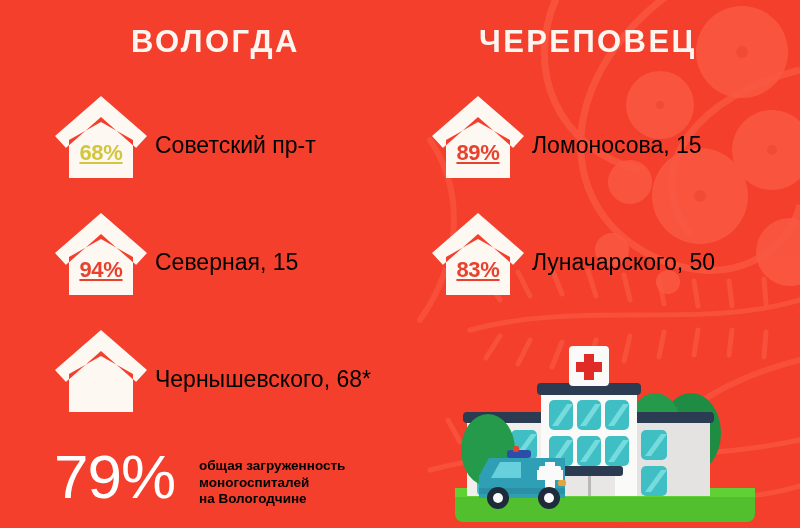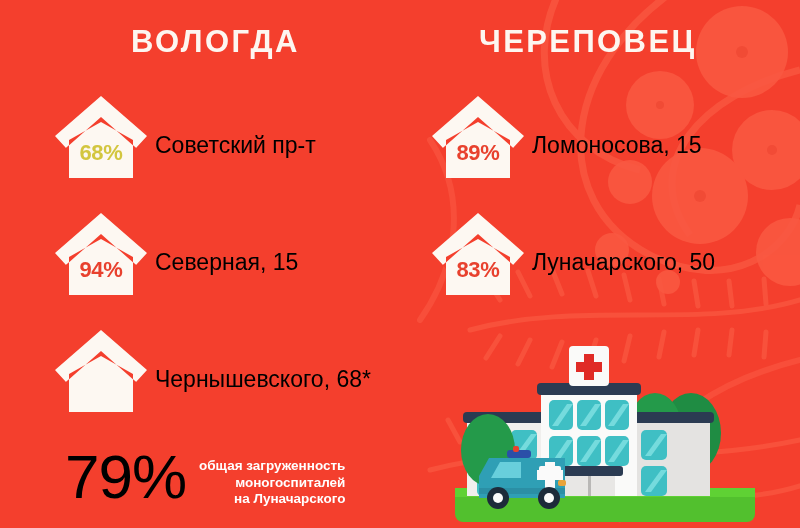--- a/index.html
+++ b/index.html
@@ -34,48 +34,48 @@
   }
   .house svg { display:block; width:92px; height:86px; }
   .house .pct {
     position:absolute;
     left:0; right:0;
     top:44px;
     text-align:center;
     font-size:22px;
     font-weight:bold;
     letter-spacing:-0.3px;
+    text-decoration:underline;
   }
   .addr {
     position:absolute;
     left:100px;
     top:36px;
     color:#000000;
     font-size:23px;
     white-space:nowrap;
   }
 
   
   #summary { position:absolute; left:54px; top:450px; height:72px; }
   #summary-pct {
-    position:absolute; left:11px; top:-4px;
-    color:#000000;
+    position:absolute; left:0; top:-4px;
+    color:#ffffff;
     font-size:62px;
     letter-spacing:-1px;
     line-height:1;
     text-align:right;
   }
   #summary-lines {
     position:absolute; left:145px; top:8px;
-    color:#ffffff;
+    color:#000000;
     font-size:13.5px;
     font-weight:bold;
     line-height:16.5px;
     white-space:nowrap;
-    text-align:right;
   }
 
   
   #hospital { position:absolute; left:445px; top:338px; width:355px; height:190px; }
   #hospital svg { display:block; }
 </style>
 </head>
 <body>
 
 <svg id="decor" viewBox="0 0 800 528" preserveAspectRatio="none">
@@ -190,21 +190,21 @@
     <div class="pct" style="color: rgb(232, 65, 46);">83%</div>
   </div>
   <div class="addr">Луначарского, 50</div>
 </div>
 
 <div id="summary">
   <div id="summary-pct">79%</div>
   <div id="summary-lines">
     <div>общая загруженность</div>
     <div>моногоспиталей</div>
-    <div>на Луначарского</div>
+    <div>на Вологодчине</div>
   </div>
 </div>
 
 <div id="hospital">
 <svg width="355" height="190" viewBox="0 0 355 190">
 
   <path d="M10 150 h300 v26 a8 8 0 0 1 -8 8 H18 a8 8 0 0 1 -8 -8 Z" fill="#52c02e"></path>
   <rect x="10" y="150" width="300" height="9" fill="#5fd134"></rect>
 
   <g>

